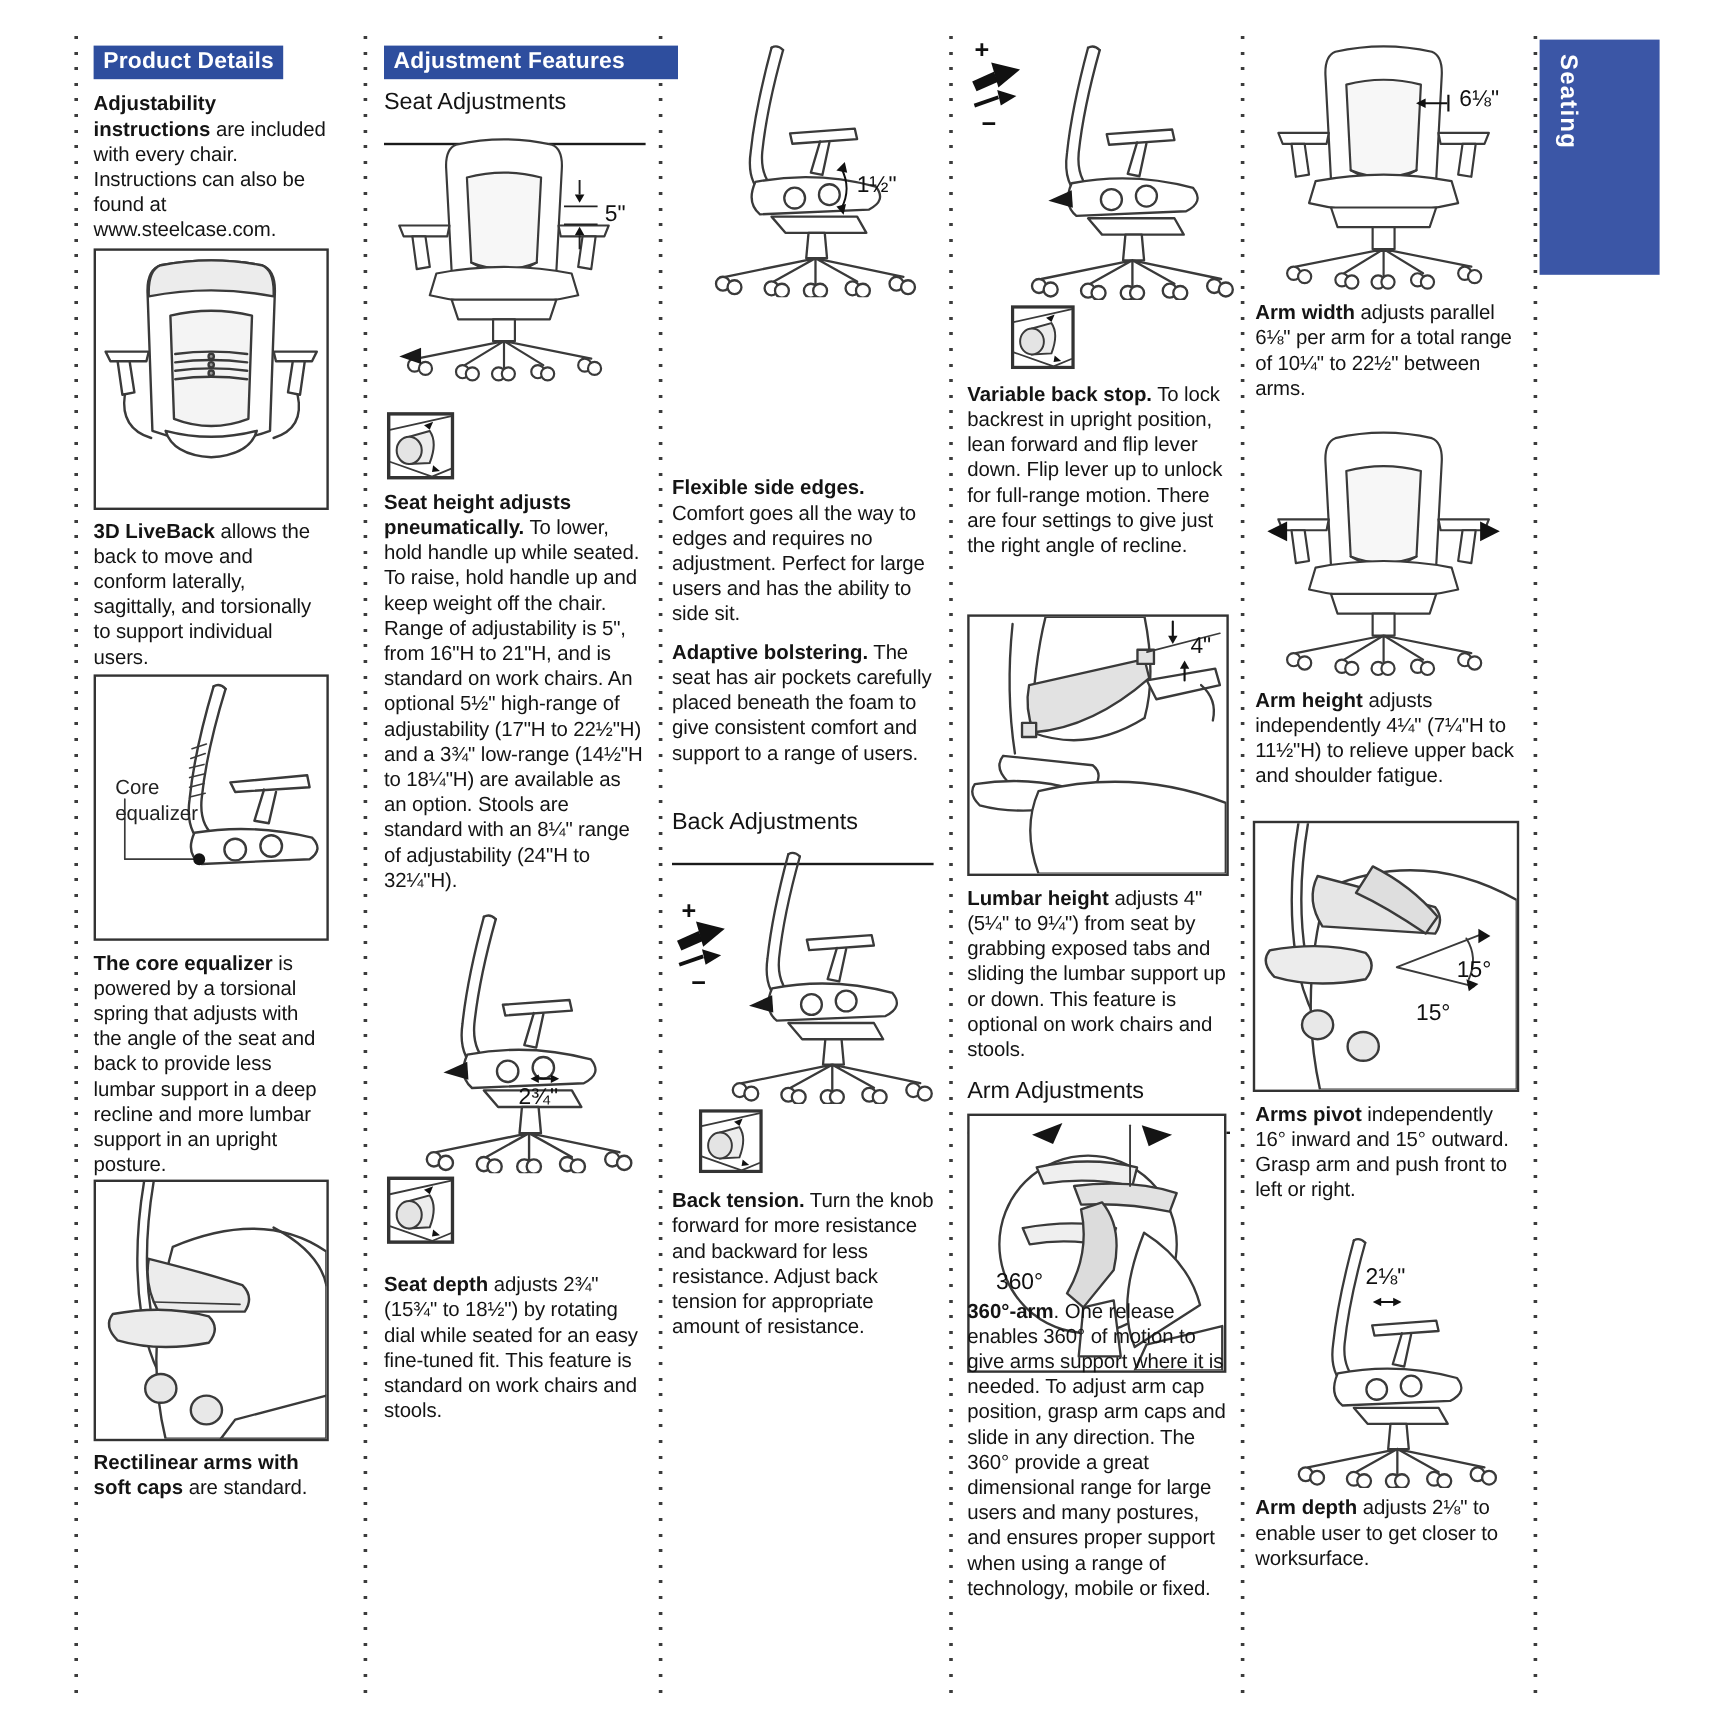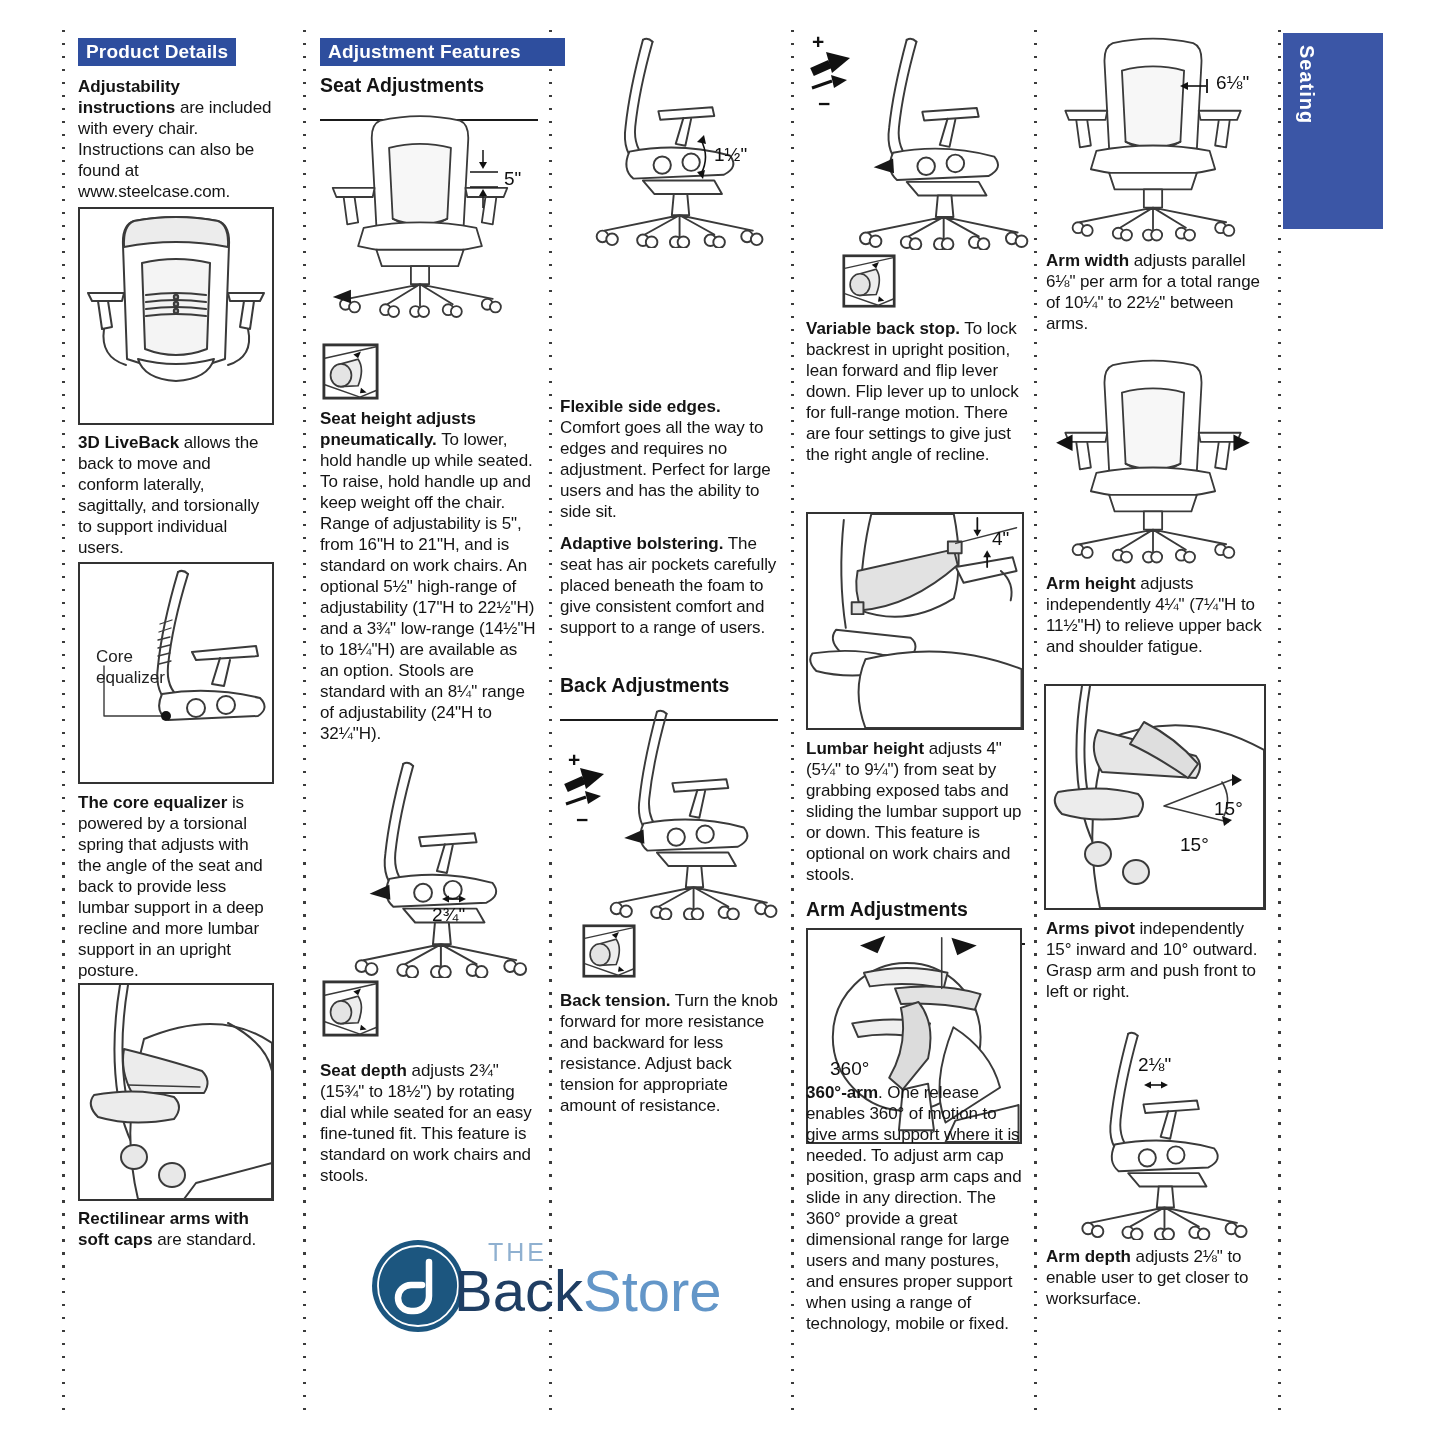--- a/index.html
+++ b/index.html
@@ -8,21 +8,21 @@
     --ink:#141414; --line:#3a3a3a;
   }
   html,body{margin:0;padding:0;background:#fff;}
   .page{position:relative;width:1445px;height:1445px;background:#fff;overflow:hidden;
         font-family:"Liberation Sans",sans-serif;color:var(--ink);}
   .vdots{position:absolute;top:30px;height:1390px;width:3px;
          background-image:repeating-linear-gradient(to bottom,#3c3c3c 0 2.5px,transparent 2.5px 13px);}
   .col{position:absolute;top:0;height:1445px;}
   .bluebar{position:absolute;box-sizing:border-box;height:28px;line-height:28px;padding:0 8px;
            background:var(--accent-blue);color:#fff;font-weight:bold;font-size:19px;letter-spacing:.2px;white-space:nowrap;}
-  .subhead{position:absolute;width:100%;box-sizing:border-box;font-size:19.5px;font-weight:bold;
+  .subhead{position:absolute;width:100%;box-sizing:border-box;font-size:19.5px;font-weight:normal;
            border-bottom:2px solid #1a1a1a;padding-bottom:22px;}
   .para{position:absolute;width:100%;margin:0;font-size:17px;line-height:21px;letter-spacing:-.1px;}
   .para b{font-weight:bold;letter-spacing:0;}
   .fbox{position:absolute;box-sizing:border-box;border:2px solid #333;background:#fff;}
   .fig{position:absolute;}
   .fig svg,.fbox svg{display:block;width:100%;height:100%;}
   .dim{position:absolute;font-size:19px;white-space:nowrap;color:#101010;}
   .sign{position:absolute;font-size:21px;font-weight:bold;color:#101010;}
   .corelabel{position:absolute;font-size:17px;line-height:21px;color:#222;}
   .anno{position:absolute;}
@@ -387,41 +387,30 @@
           <ellipse cx="90" cy="186" rx="13" ry="12" fill="#e8e8e8"></ellipse>
           <path class="nofill" stroke-width="1.6" d="M118,120 L190,92 M118,120 L182,136"></path>
           <path class="nofill" stroke-width="1.6" d="M176,96 Q186,112 178,130"></path>
           <polygon points="186,88 196,94 186,100" class="solid"></polygon>
           <polygon points="176,130 186,134 178,140" class="solid"></polygon>
         </g>
       </svg>
       <span class="dim" style="left:168px;top:112px">15°</span>
       <span class="dim" style="left:134px;top:148px">15°</span>
     </figure>
-    <p class="para" style="top:918px"><b>Arms pivot</b><span> independently 15° inward and 10° outward. Grasp arm and push front to left or right.</span></p>
+    <p class="para" style="top:918px"><b>Arms pivot</b><span> independently 16° inward and 15° outward. Grasp arm and push front to left or right.</span></p>
 
     <div class="fig" style="left:0;top:1028px;width:214px;height:212px">
       <svg viewBox="0 0 220 222">
           <use href="#sym-side"></use>
         </svg>
     </div>
     <span class="dim" style="left:92px;top:1054px">2⅛"</span>
     <svg class="anno" style="left:98px;top:1080px" width="24" height="10">
       <line x1="5" y1="5" x2="19" y2="5" stroke="#111" stroke-width="1.6"></line>
       <polygon points="0,5 7,1.5 7,8.5" fill="#111"></polygon>
         <polygon points="24,5 17,1.5 17,8.5" fill="#111"></polygon>
     </svg>
     <p class="para" style="top:1246px"><b>Arm depth</b><span> adjusts 2⅛" to enable user to get closer to worksurface.</span></p>
   </section>
 
-  <div class="logo">
-    <svg class="logo-circle" viewBox="0 0 92 92">
-      <circle cx="46" cy="46" r="46" style="fill:var(--logo-circle)"></circle>
-      <circle cx="46" cy="46" r="40" fill="none" stroke="#fff" stroke-width="1.8"></circle>
-      <path d="M57,22 V56 a15,15 0 0 1 -15,15 h-3 a13,13 0 1 1 0,-26 h11" fill="none" stroke="#fff" stroke-width="6.5" stroke-linecap="round" stroke-linejoin="round"></path>
-    </svg>
-    <span class="logo-the">THE</span>
-    <div class="logo-word">
-      <span class="logo-back">Back</span><span class="logo-store">Store</span>
-    </div>
-  </div>
 
 </div>
 
 </body></html>

